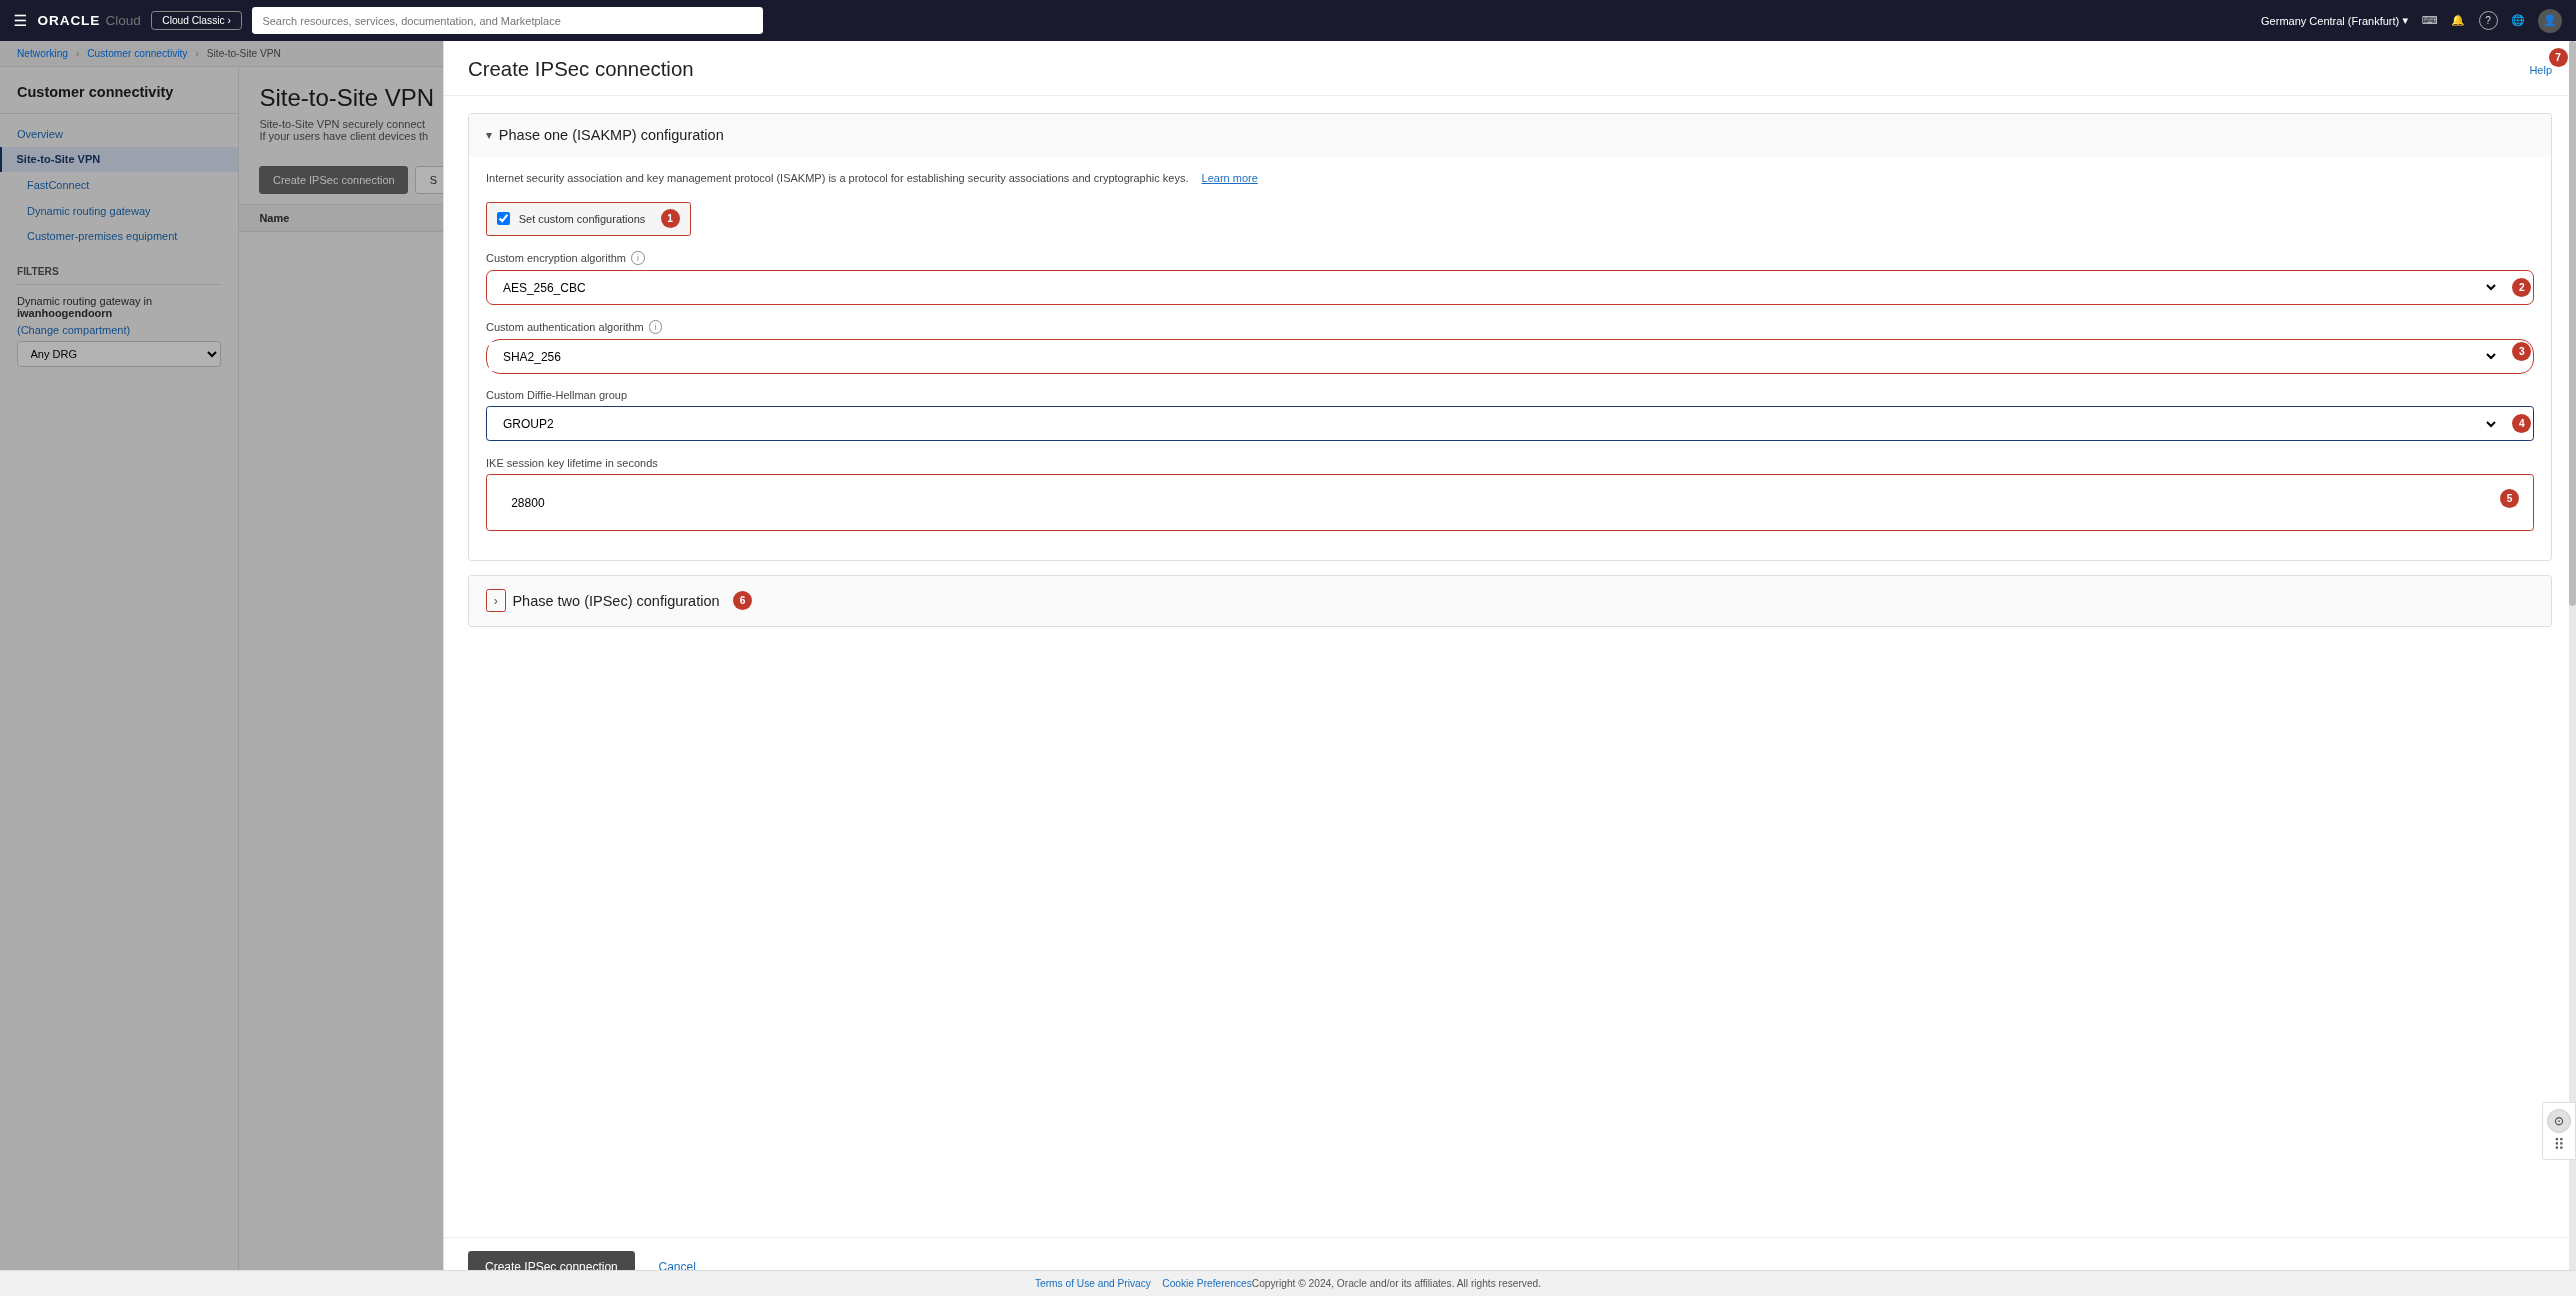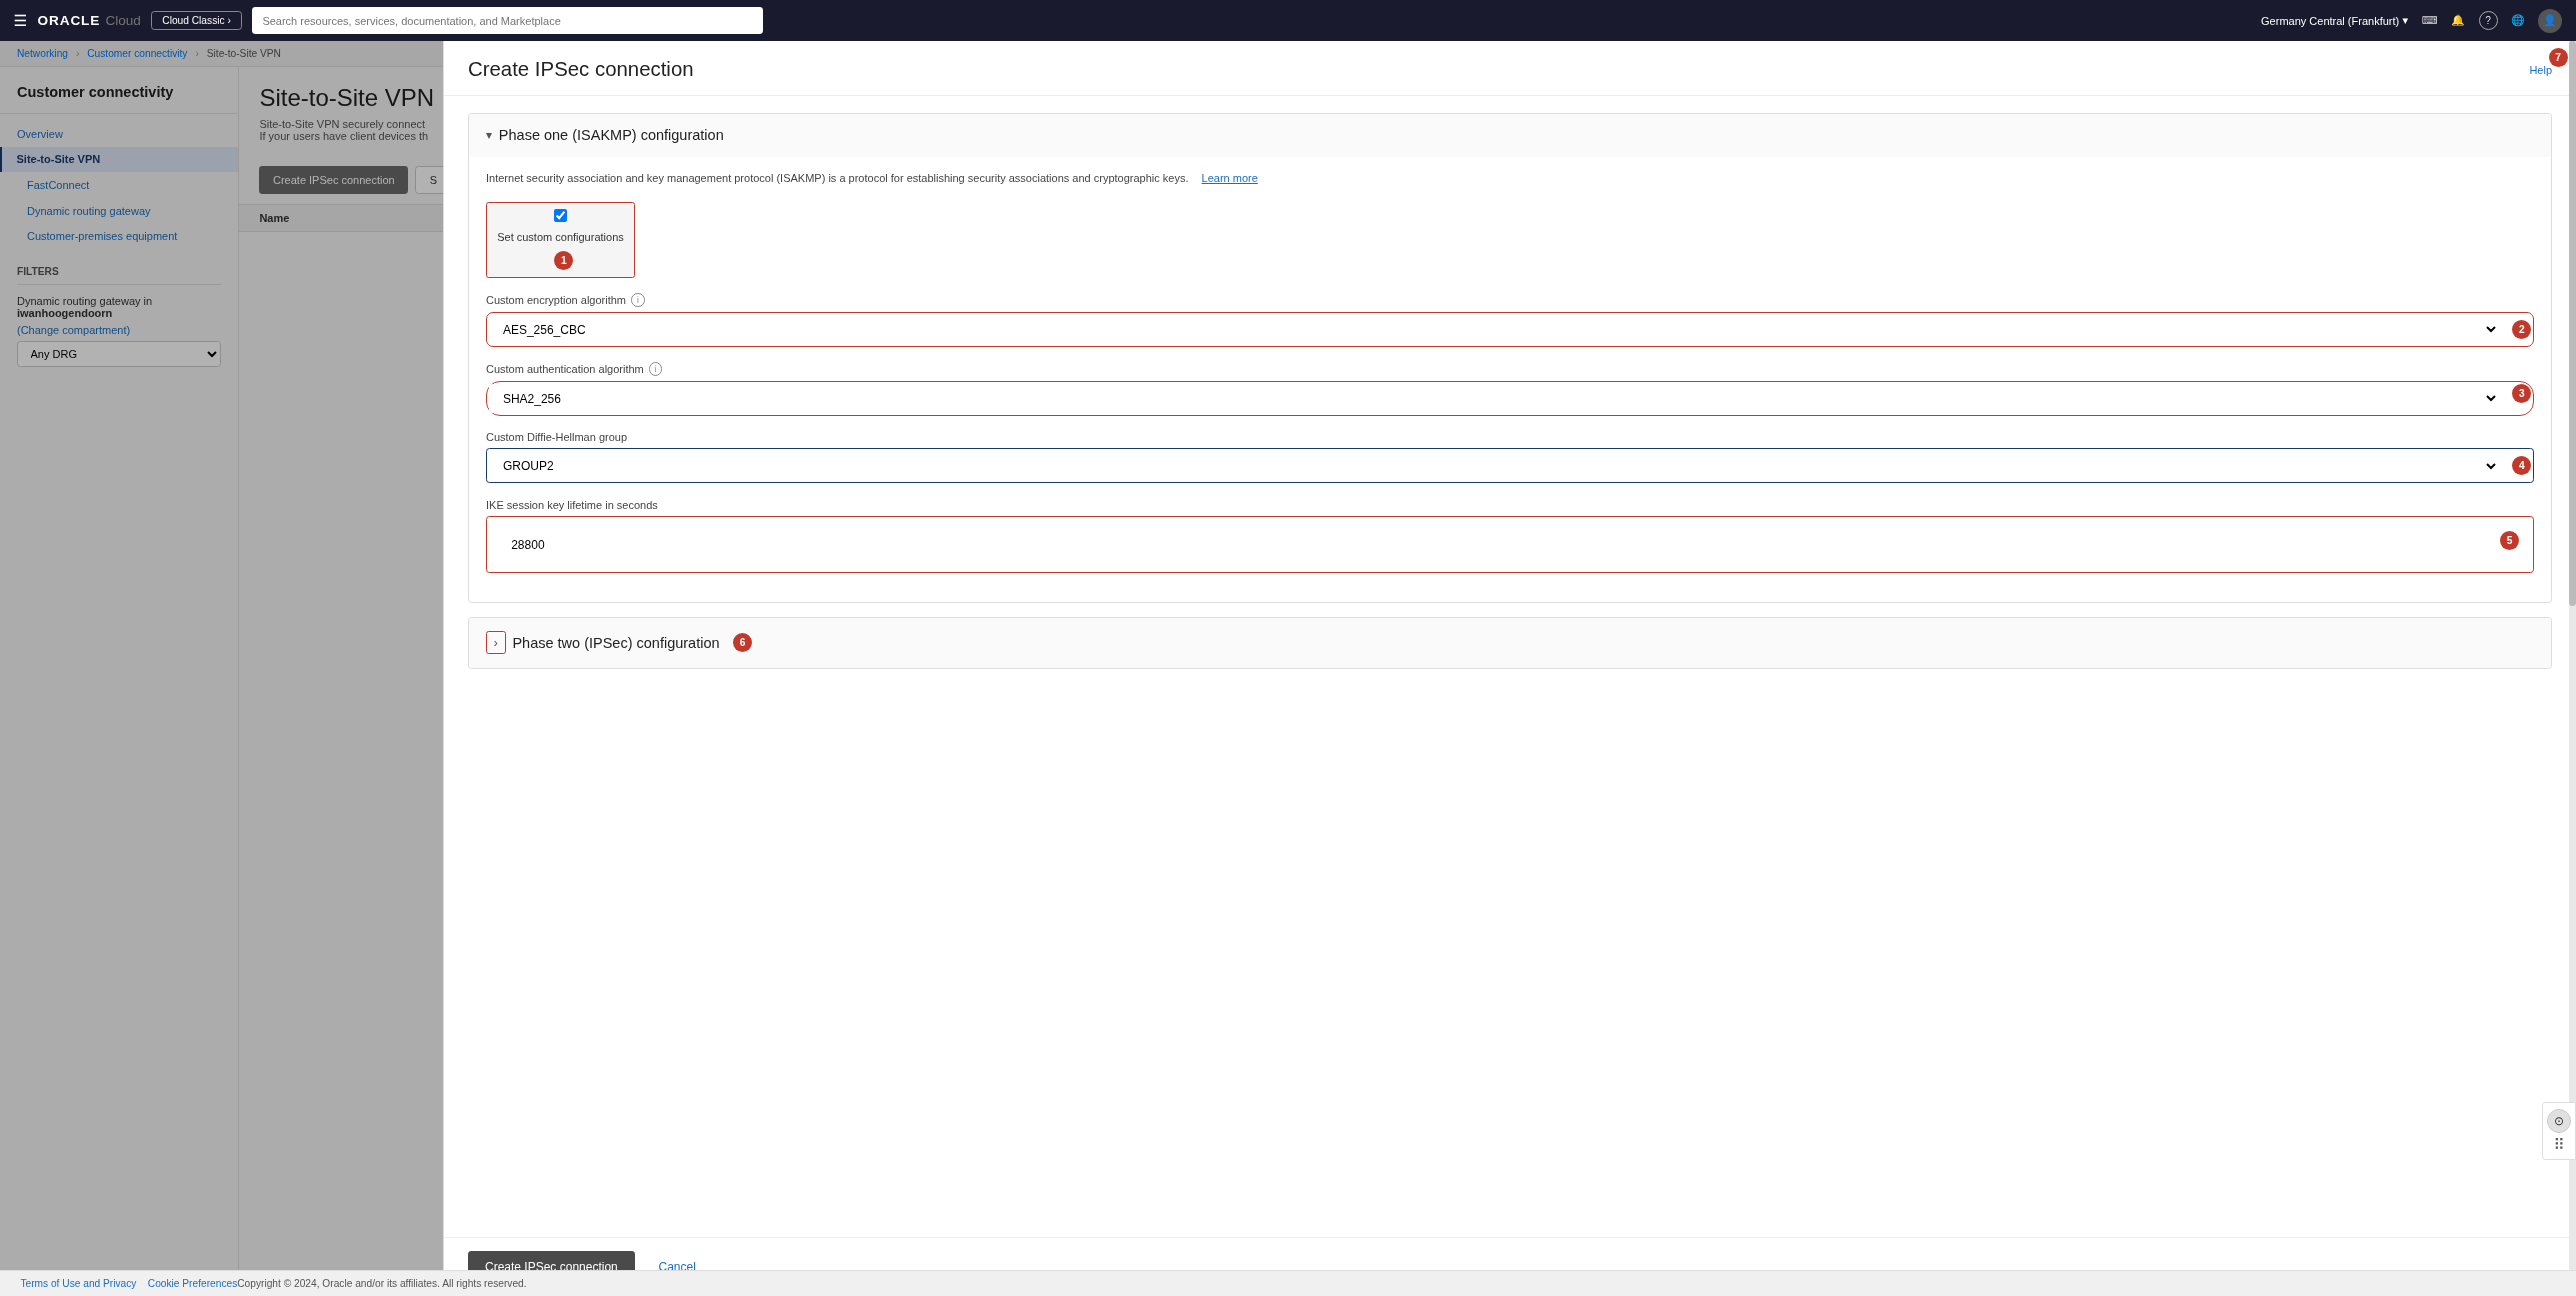--- a/index.html
+++ b/index.html
@@ -390,21 +390,21 @@
 
     .footer-bar {
       position: fixed;
       bottom: 0;
       left: 0;
       right: 0;
       background: #f0f0f0;
       border-top: 0.9px solid #ddd;
       padding: 6.8px 20.4px;
       display: flex;
-      justify-content: flex-start;
+      justify-content: center;
       font-size: 10.2px;
       color: #555;
       z-index: 200;
     }
     .footer-bar a { color: #1a6ebf; text-decoration: none; }
   </style>
 </head>
 <body>
 
 <nav class="top-nav">
@@ -494,21 +494,21 @@
         <span class="chevron">▾</span>
         <span>Phase one (ISAKMP) configuration</span>
       </div>
       <div class="accordion-body">
         <div class="section-desc">
           <span>Internet security association and key management protocol (ISAKMP) is a protocol for establishing security associations and cryptographic keys.</span>
           <a href="#">Learn more</a>
         </div>
 
         <div class="form-group">
-          <div class="annotated" style="display:inline-flex;align-items:center;gap:8.5px;padding:6.8px 10.2px;background:#f5f5f5;flex-direction:column;">
+          <div class="annotated" style="display:inline-flex;align-items:center;gap:8.5px;padding:6.8px 10.2px;background:#f5f5f5;">
             <input type="checkbox" checked="" style="">
             <span>Set custom configurations</span>
             <span class="badge-num">1</span>
           </div>
         </div>
 
         <div class="form-group">
           <div class="form-label">
             <span>Custom encryption algorithm</span>
             <span class="info-icon">i</span>

